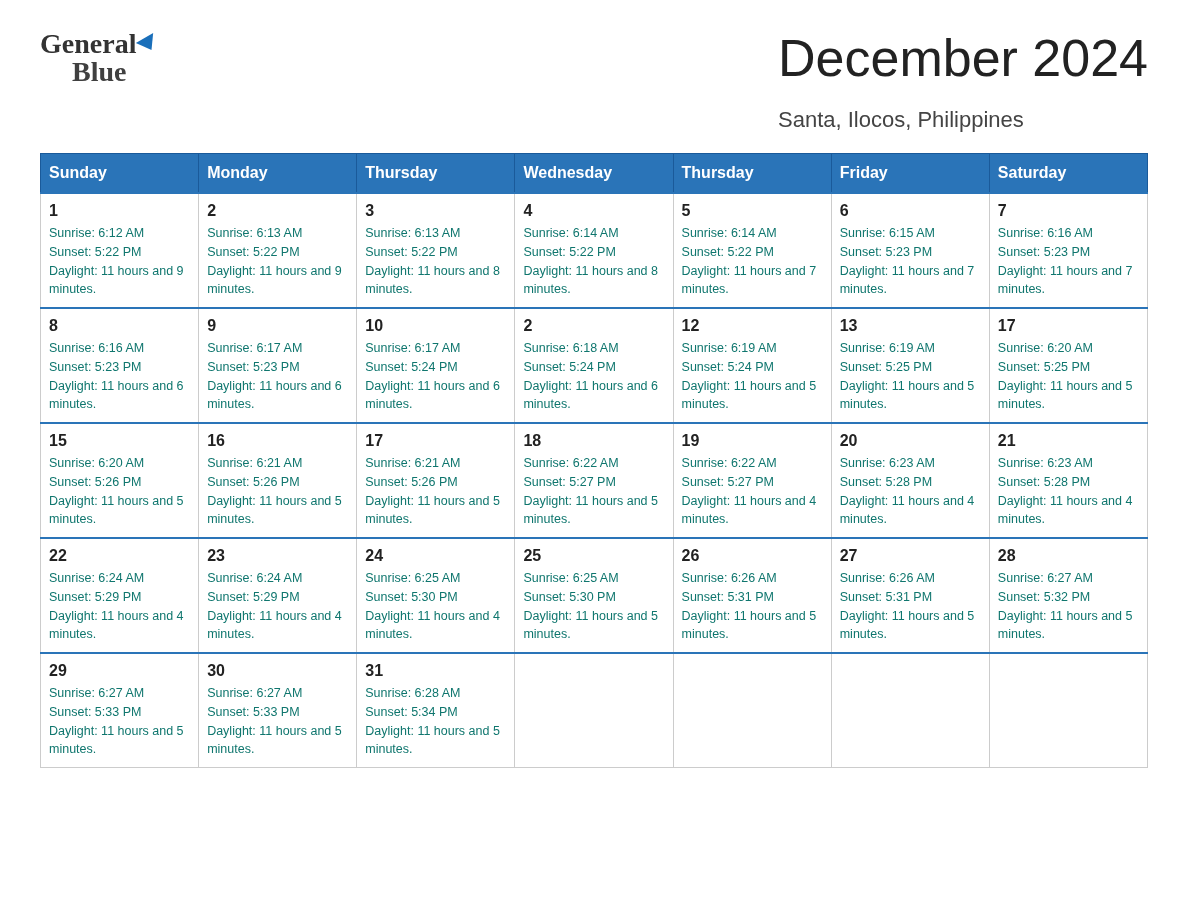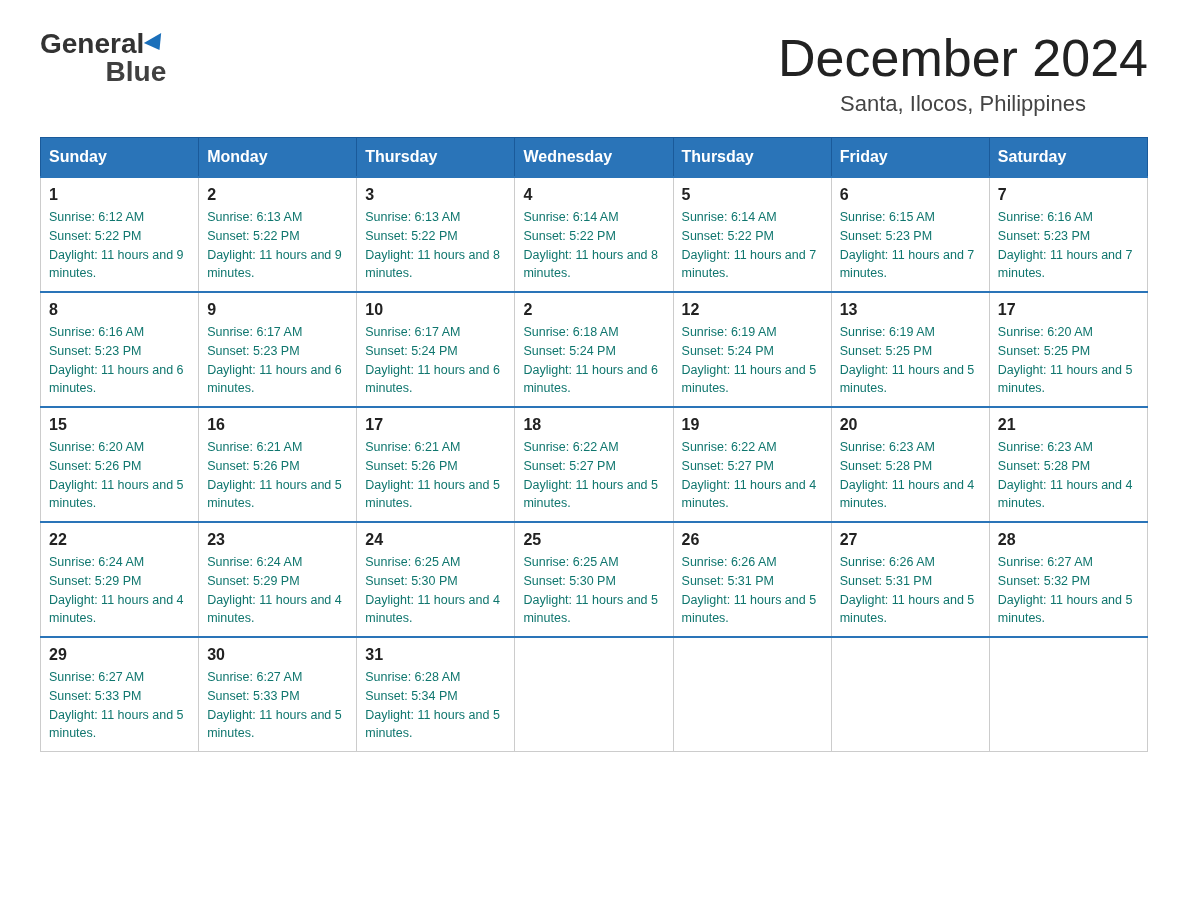--- a/index.html
+++ b/index.html
@@ -12,21 +12,22 @@
     }
     .header {
       display: flex;
       justify-content: space-between;
       align-items: flex-start;
       margin-bottom: 20px;
     }
     .logo {
       display: flex;
       flex-direction: column;
-      align-items: flex-end;
+      align-items: center;
+      font-family: Liberation Serif, serif;
     }
     .logo-general {
       font-size: 28px;
       font-weight: bold;
       color: #333;
       line-height: 1;
     }
     .logo-blue {
       font-size: 28px;
       font-weight: bold;
@@ -42,32 +43,32 @@
       border-top: 14px solid #1a6fba;
       margin-left: 2px;
       vertical-align: middle;
       transform: rotate(-30deg);
     }
     .logo-top-row {
       display: flex;
       align-items: center;
     }
     .title-area {
-      text-align: center;
+      text-align: left;
     }
     .month-title {
       font-size: 52px;
       font-weight: normal;
       color: #222;
       line-height: 1.1;
     }
     .subtitle {
       font-size: 22px;
       color: #444;
-      margin-top: 4px;
+      margin-top: 20px;
     }
     table {
       width: 100%;
       border-collapse: collapse;
       table-layout: fixed;
       border-radius: 6px;
     }
     thead tr th {
       background-color: #2a74b8;
       color: #fff;

